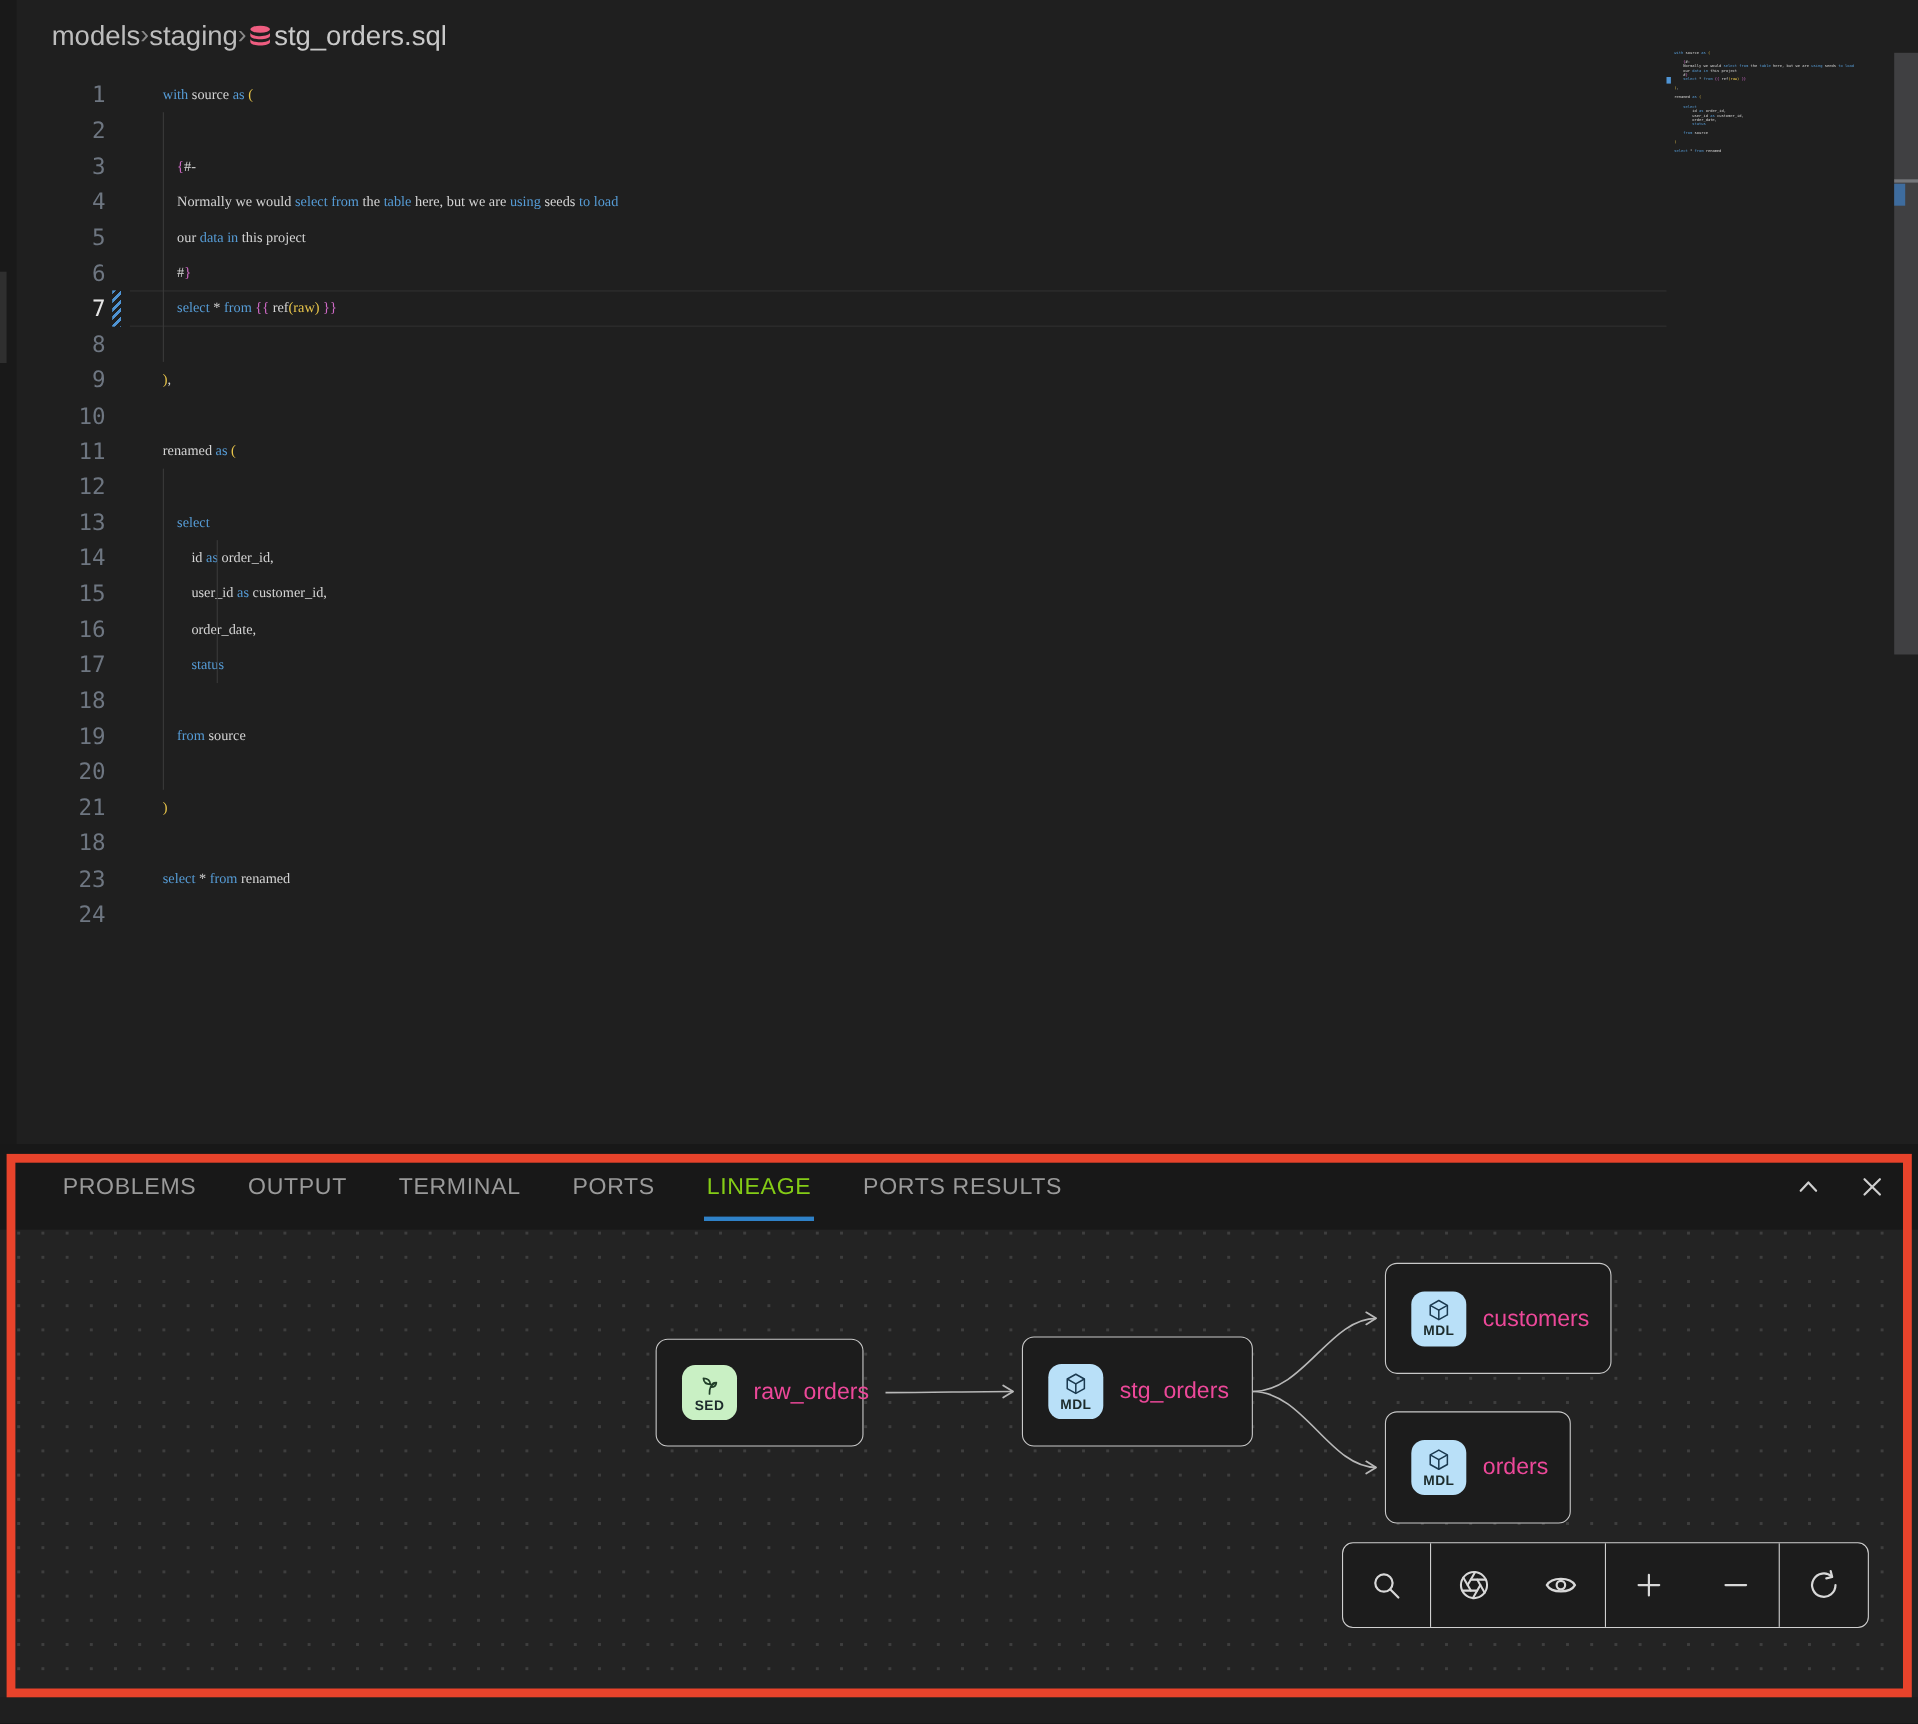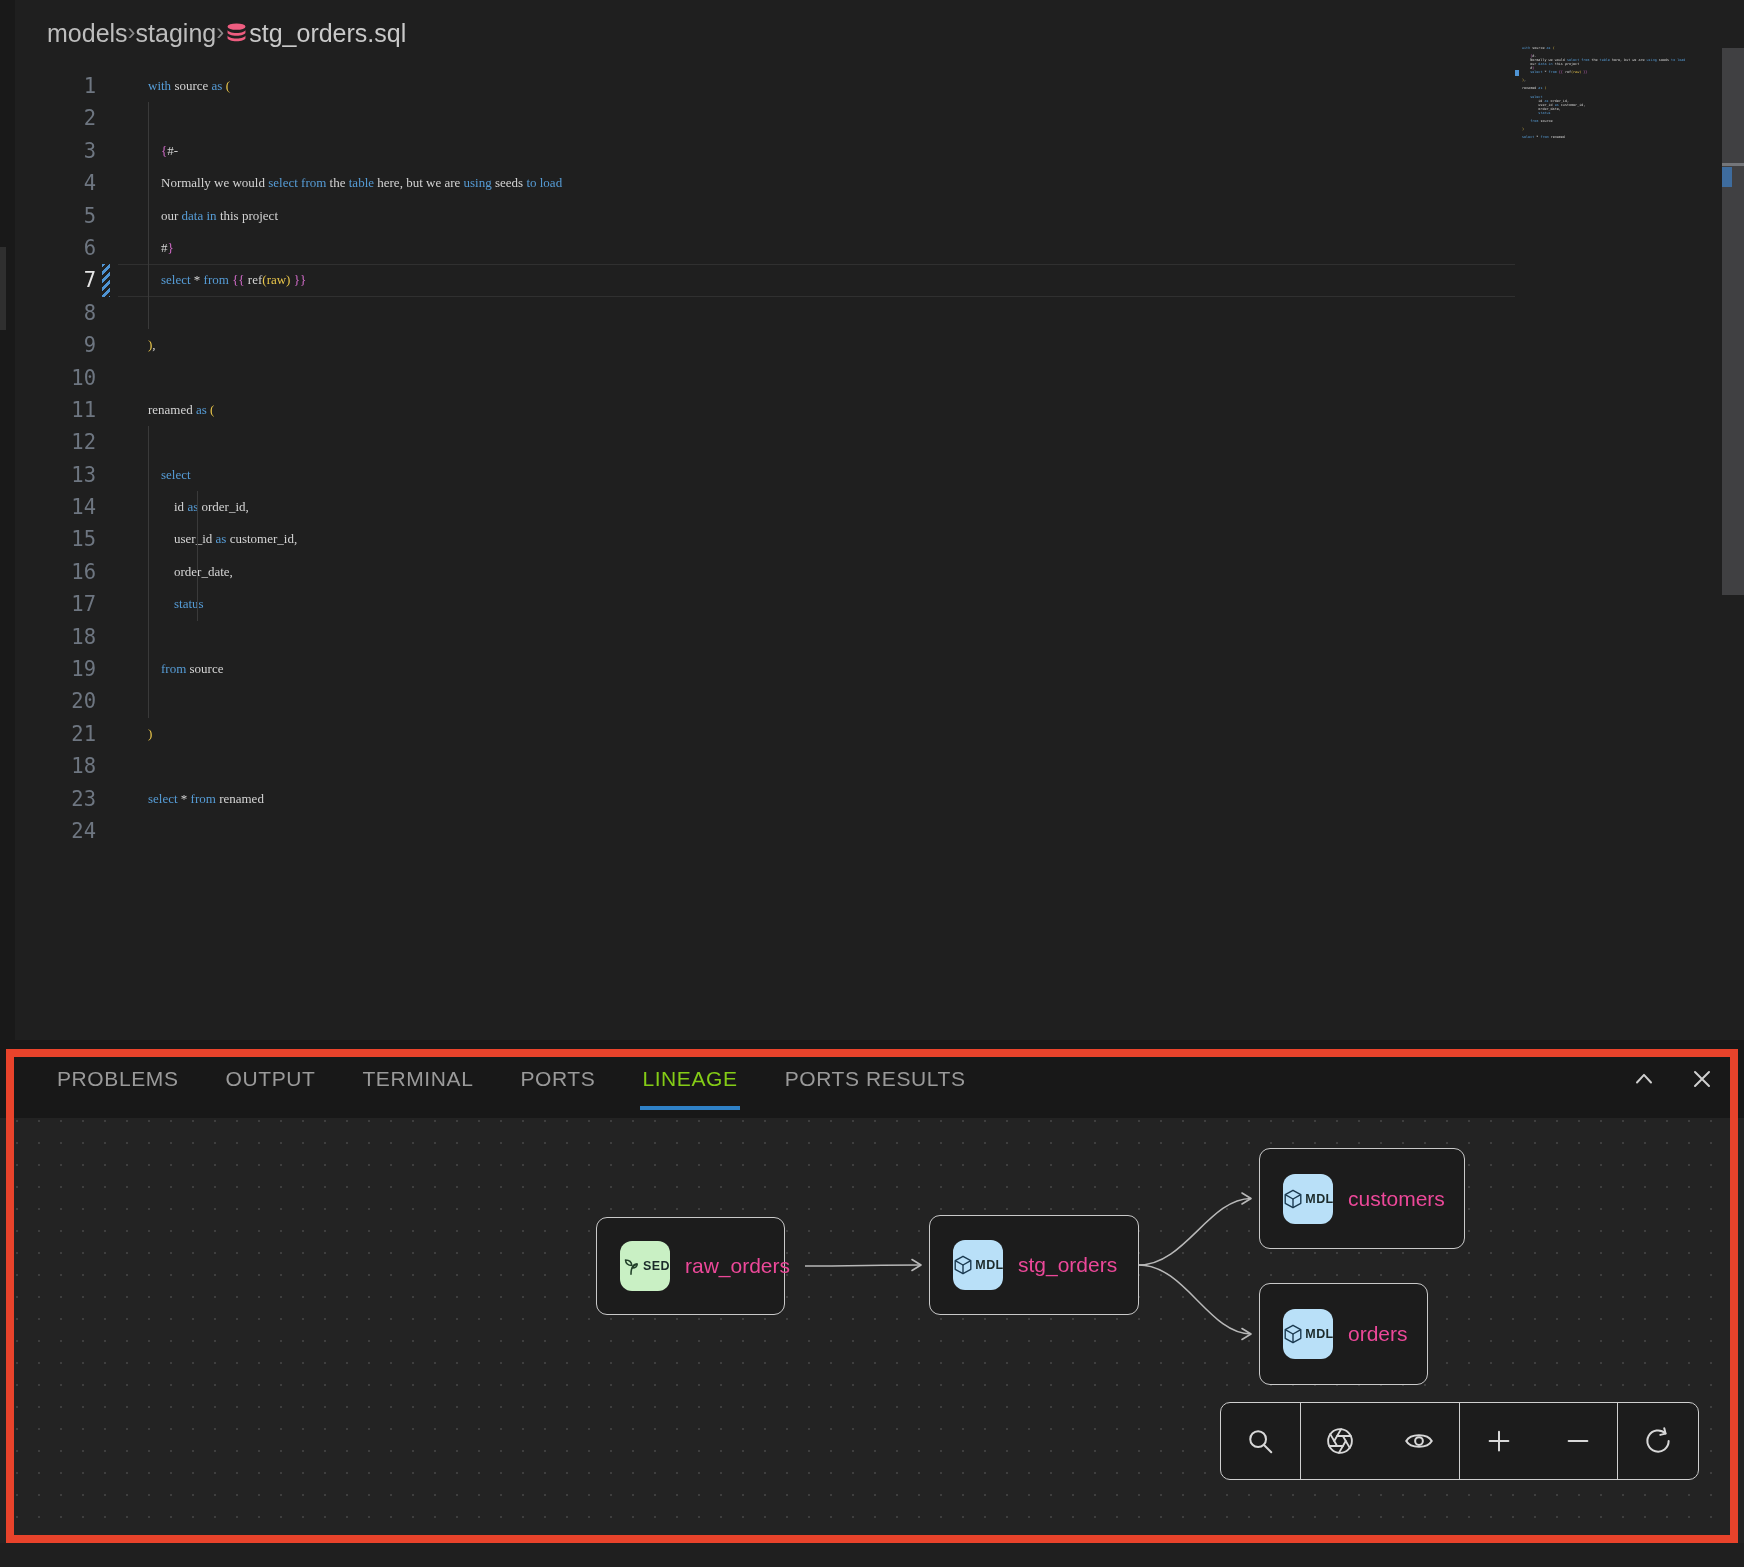--- a/index.html
+++ b/index.html
@@ -45,21 +45,21 @@
   .tab.active::after{content:"";position:absolute;left:-2px;right:-2px;bottom:8px;height:4px;background:#2f81c7;}
   .panel-actions{position:absolute;right:28px;top:1040px;height:78px;display:flex;align-items:center;gap:30px;
                  color:#cfcfcf;}
   .panel-actions svg{display:block;}
   .graph{position:absolute;left:0;top:1118px;width:1744px;height:425px;background:#232323;
          background-image:radial-gradient(circle,#3e3e3e 1.3px,rgba(0,0,0,0) 1.5px);
          background-size:22px 22px;background-position:6px 14px;}
   .edges{position:absolute;left:0;top:0;width:1744px;height:425px;}
   .node{position:absolute;box-sizing:border-box;display:flex;align-items:center;gap:15px;padding-left:23px;
         background:#1c1c1c;border:1.5px solid #c9c9c9;border-radius:11px;}
-  .badge{width:50px;height:50px;border-radius:12px;display:flex;flex-direction:row;align-items:center;
+  .badge{width:50px;height:50px;border-radius:12px;display:flex;flex-direction:column;align-items:center;
          justify-content:center;gap:1px;flex:0 0 auto;}
   .badge .btxt{font-size:12.5px;font-weight:600;letter-spacing:.4px;color:#1c2b2b;}
   .badge svg{display:block;}
   .nlabel{font-size:21px;color:#ec4899;}
   
   .gtoolbar{position:absolute;left:1220px;top:284px;width:479px;height:78px;box-sizing:border-box;
             background:#1c1c1c;border:1.5px solid #cfcfcf;border-radius:10px;display:flex;}
   .tgroup{display:flex;height:100%;box-sizing:border-box;}
   .tgroup + .tgroup{border-left:1.5px solid #cfcfcf;}
   .tbtn{flex:1;display:flex;align-items:center;justify-content:center;color:#d8d8d8;}

